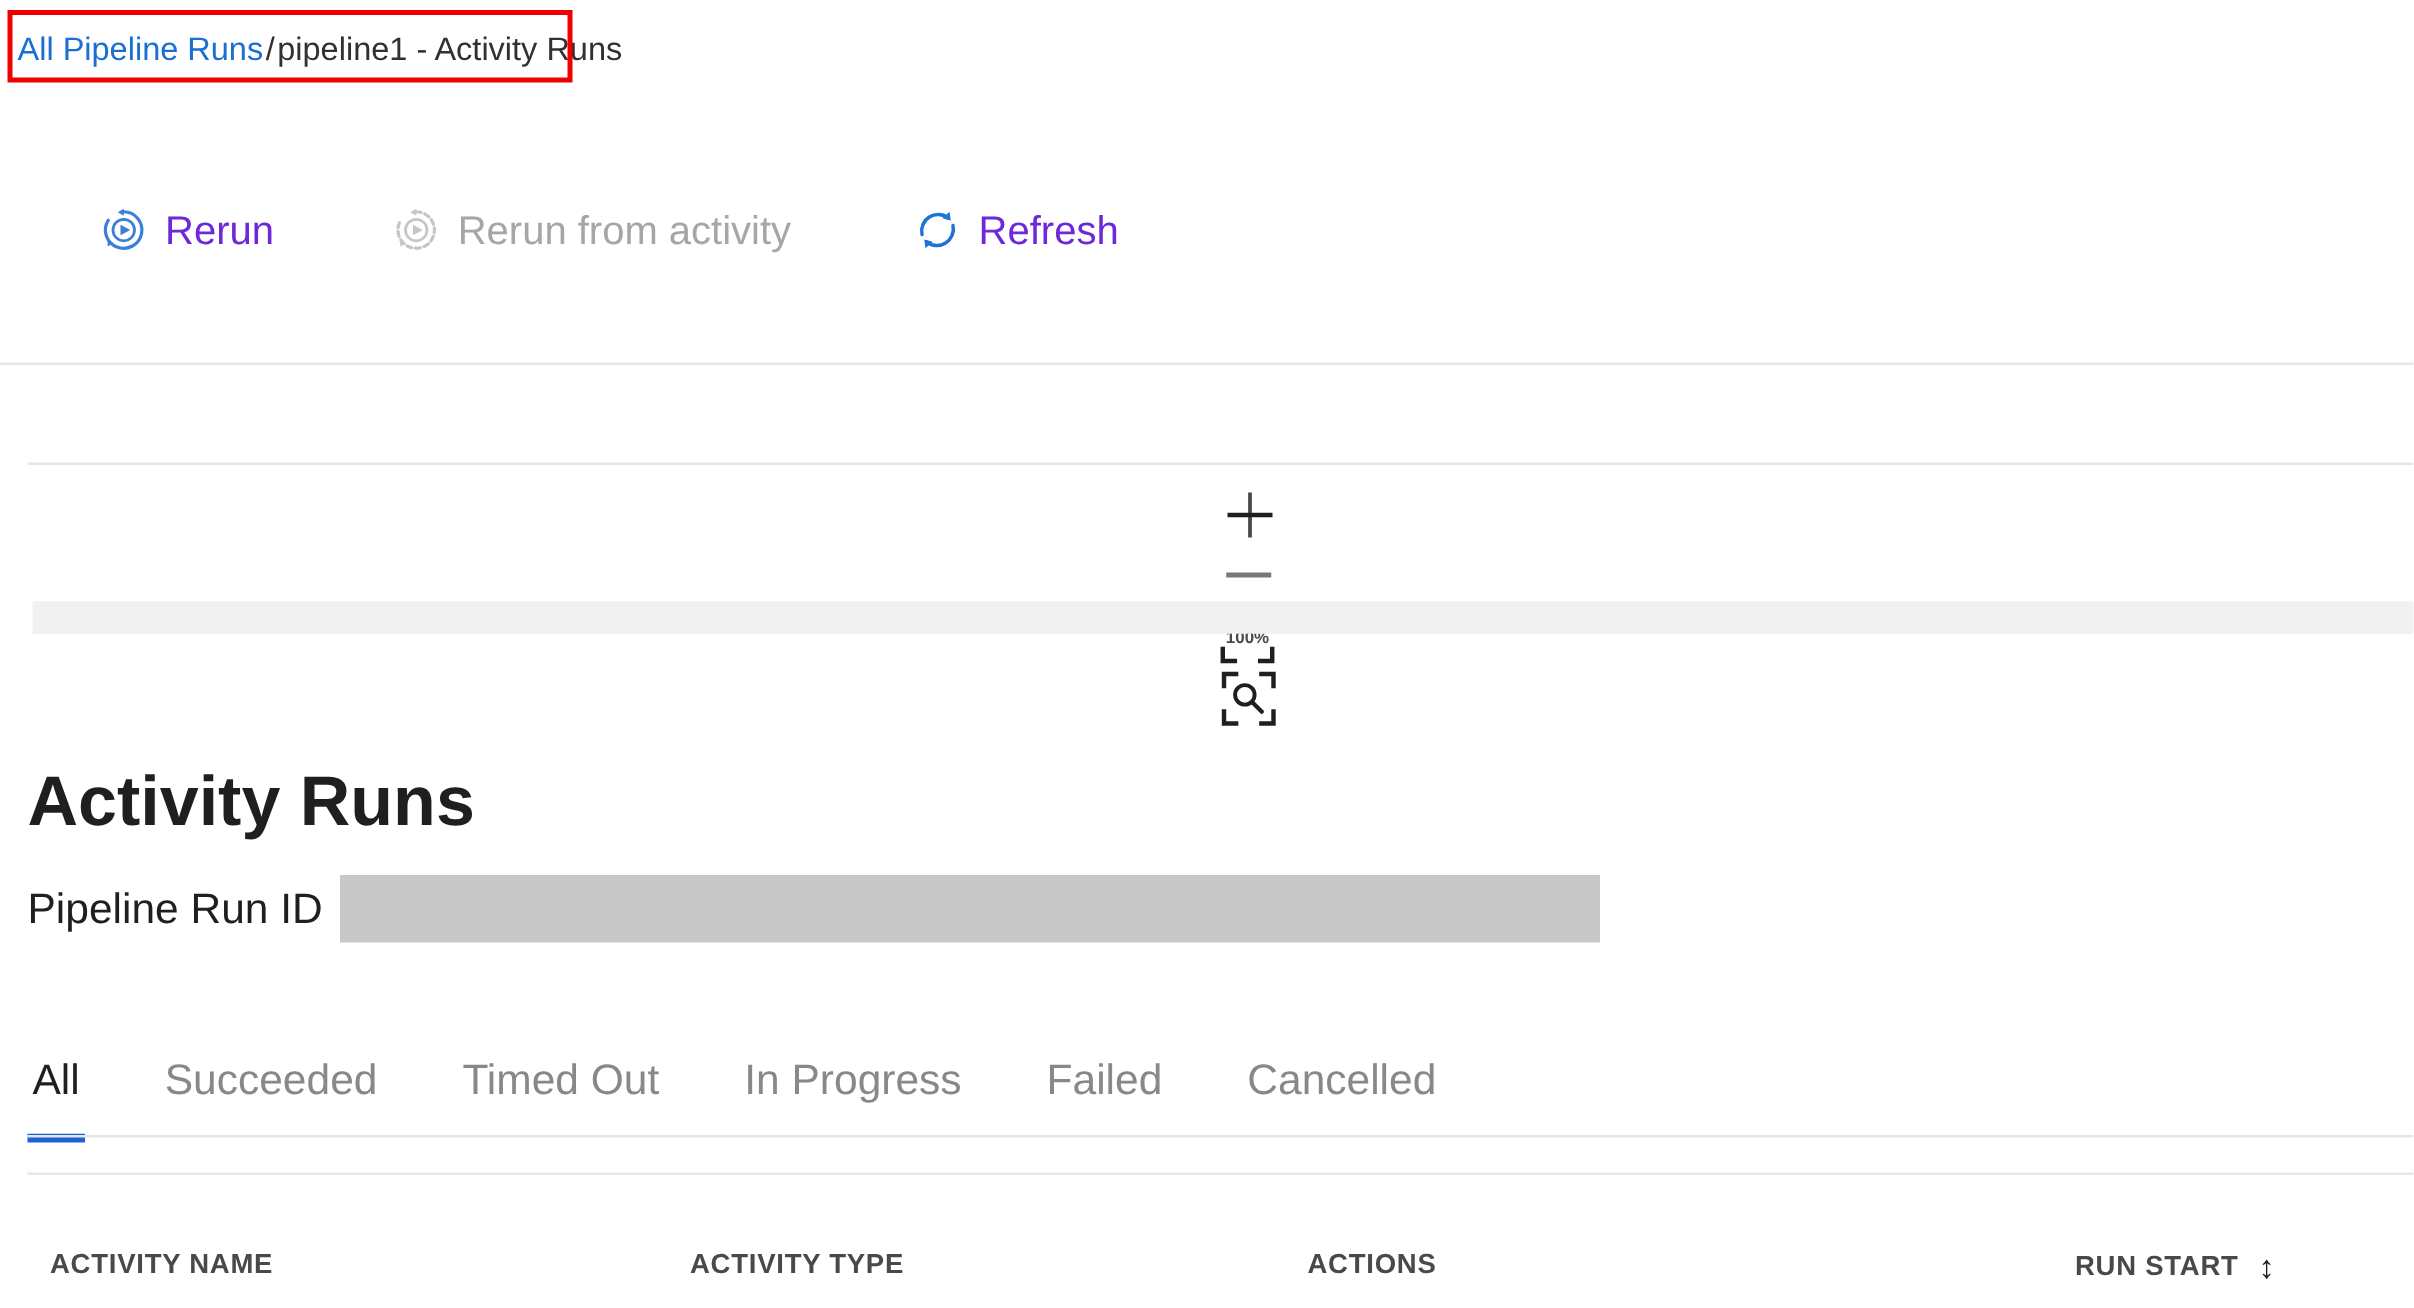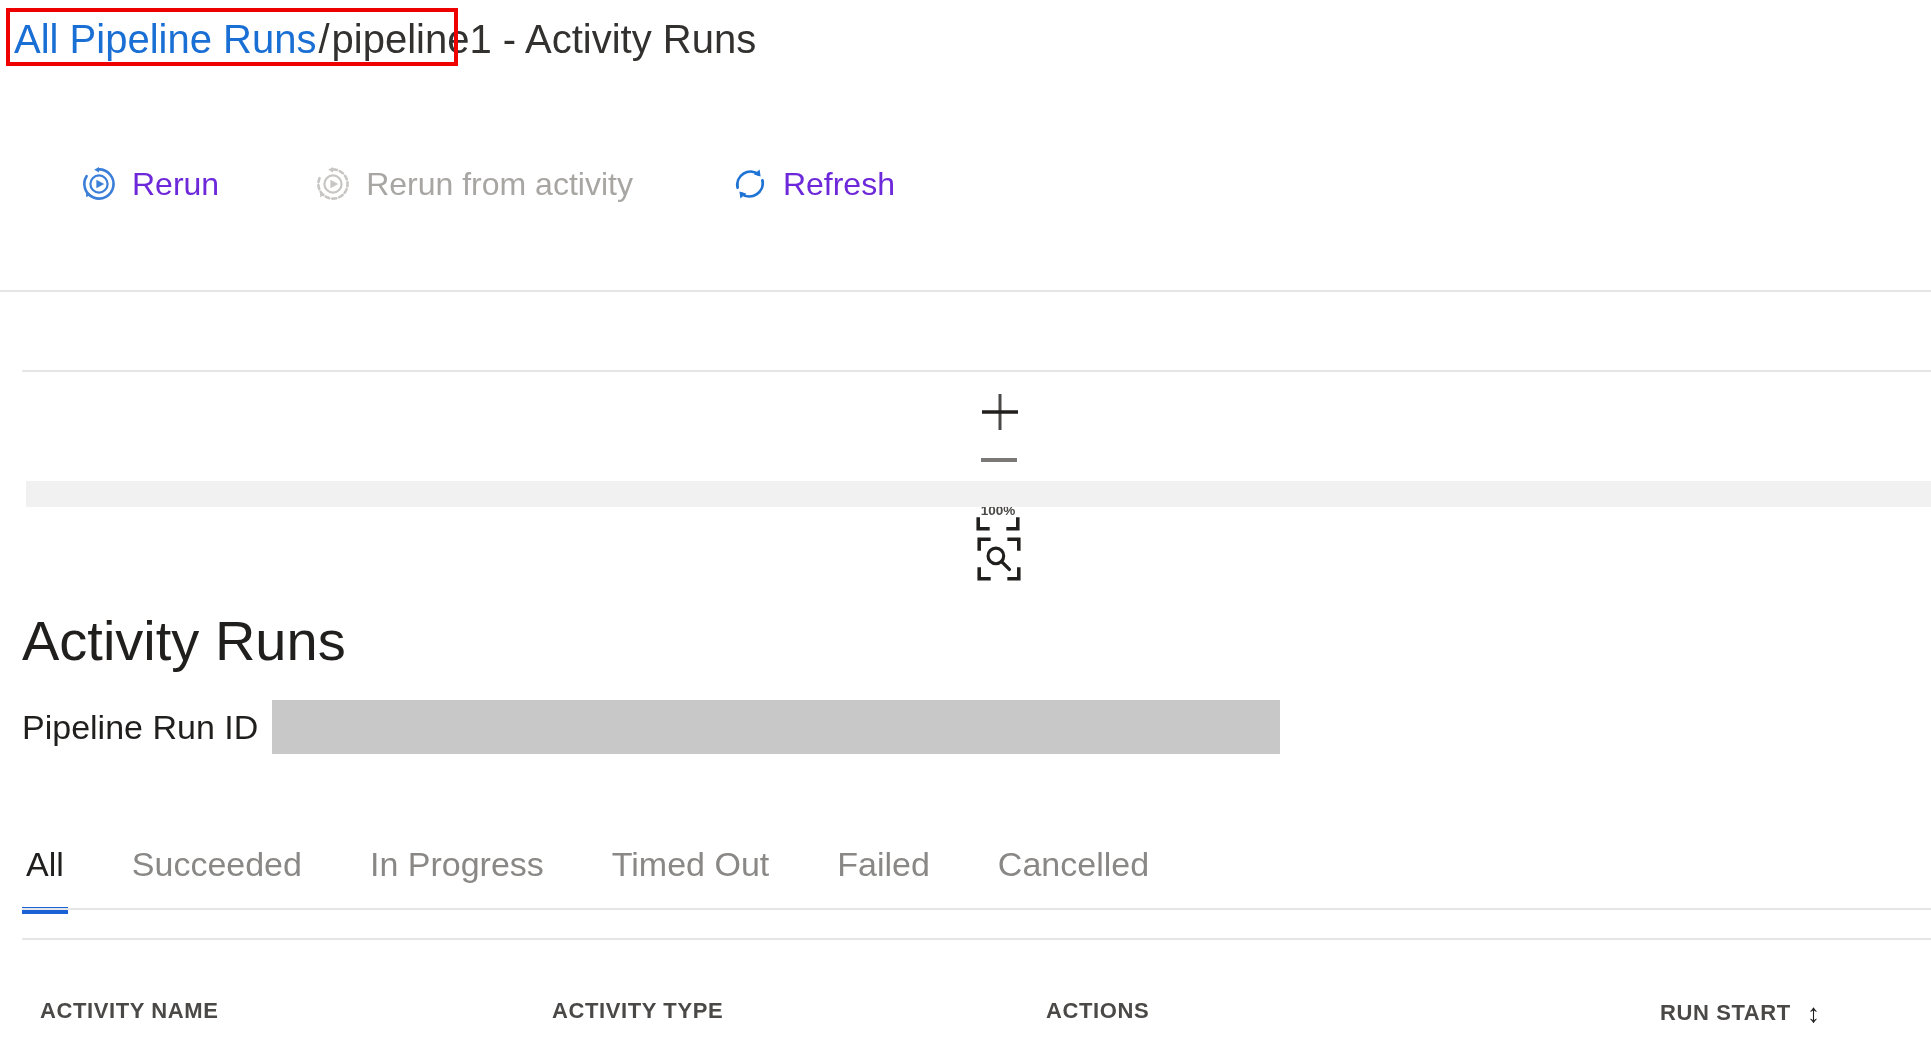--- a/index.html
+++ b/index.html
@@ -19,21 +19,21 @@
     height: 1046px;
     overflow: hidden;
     background: #ffffff;
   }
 
   
   .breadcrumb {
     position: absolute;
     left: 14px;
     top: 14px;
-    font-size: 40px;
+    font-size: 26px;
     line-height: 50px;
     white-space: nowrap;
     color: #323130;
     font-weight: 400;
   }
   .breadcrumb .crumb-link {
     color: #1a6fd4;
     text-decoration: none;
     cursor: pointer;
   }
@@ -131,21 +131,21 @@
     background: #f1f1f1;
   }
 
   
   .page-title {
     position: absolute;
     left: 22px;
     top: 570px;
     font-size: 56px;
     line-height: 66px;
-    font-weight: 400;
+    font-weight: 700;
     color: #201f1e;
     white-space: nowrap;
   }
 
   
   .runid-row {
     position: absolute;
     left: 22px;
     top: 700px;
     height: 54px;
@@ -375,24 +375,24 @@
 
   <div class="pivot">
     <div class="pivot-list">
       <button class="pivot-tab active">
         <span class="pt-label">All</span>
       </button>
       <button class="pivot-tab">
         <span class="pt-label">Succeeded</span>
       </button>
       <button class="pivot-tab">
+        <span class="pt-label">Timed Out</span>
+      </button>
+      <button class="pivot-tab">
         <span class="pt-label">In Progress</span>
-      </button>
-      <button class="pivot-tab">
-        <span class="pt-label">Timed Out</span>
       </button>
       <button class="pivot-tab">
         <span class="pt-label">Failed</span>
       </button>
       <button class="pivot-tab">
         <span class="pt-label">Cancelled</span>
       </button>
     </div>
     <div class="pivot-rule"></div>
   </div>

